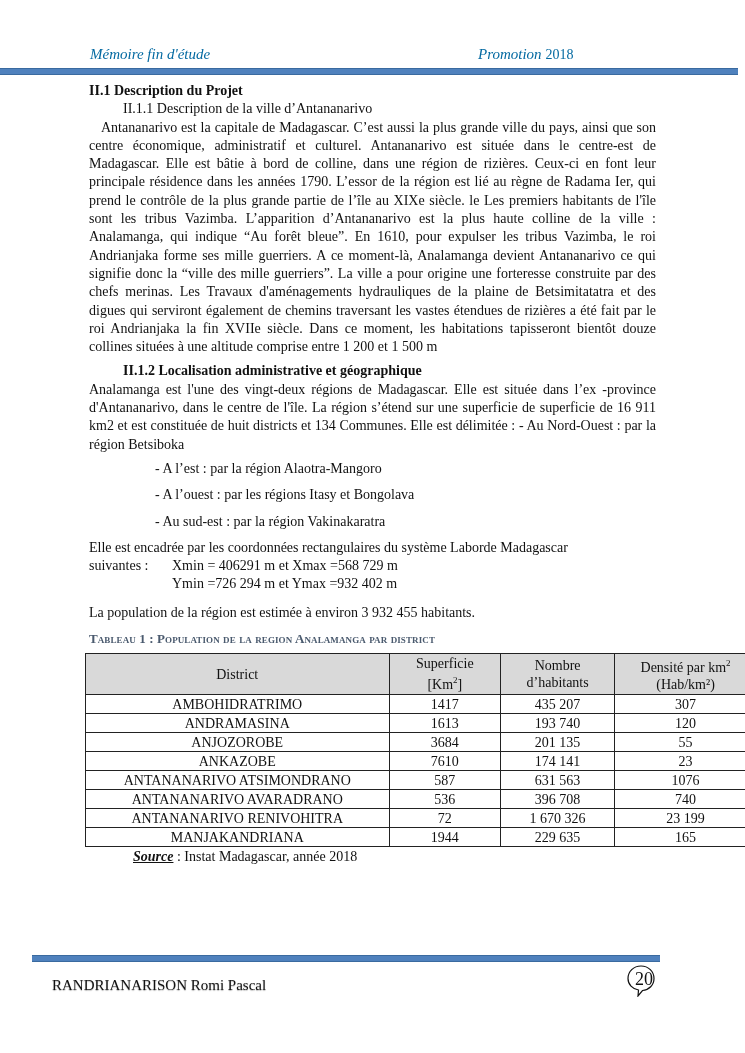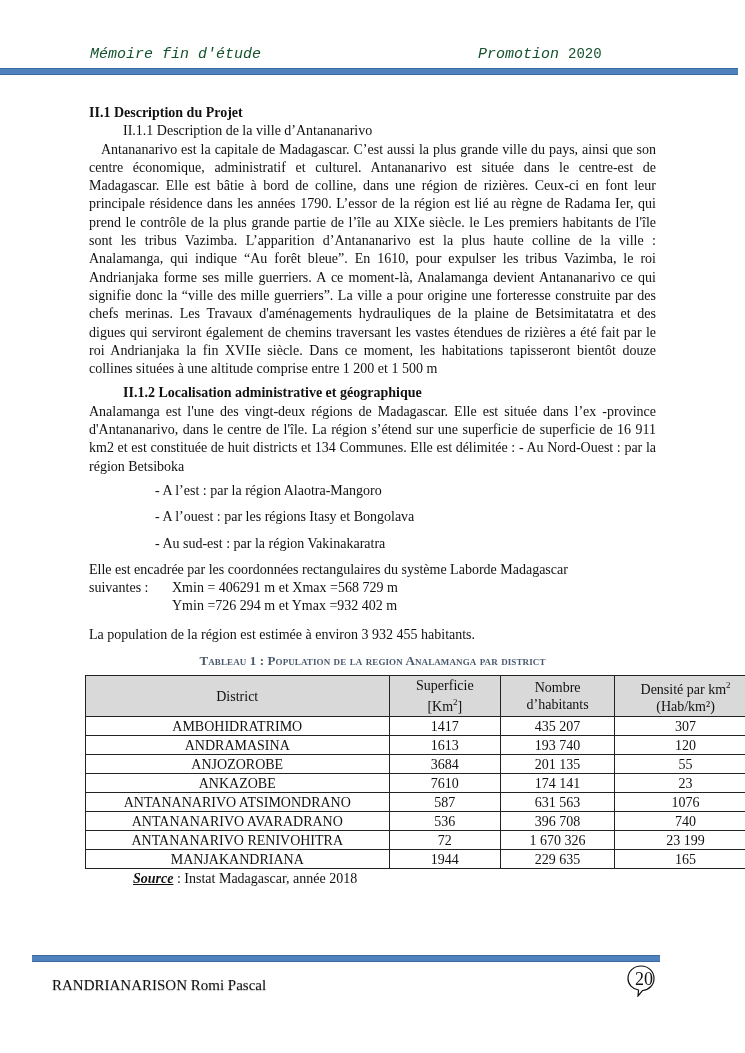--- a/index.html
+++ b/index.html
@@ -1,58 +1,58 @@
 <!DOCTYPE html>
 <html><head>
 <meta charset="utf-8">
 <style>
   html, body { margin: 0; padding: 0; background: #ffffff; }
   body { width: 745px; height: 1053px; position: relative; overflow: hidden;
          font-family: "Liberation Serif", "DejaVu Serif", serif; color: #111; }
   .header-left, .header-right {
-    position: absolute; top: 46px; font-family: Liberation Mono, monospace;
-    font-style: italic; color: #14532d; font-size: 15px;
+    position: absolute; top: 46px; font-family: Liberation Serif, serif;
+    font-style: italic; color: #0369a1; font-size: 15px;
   }
   .header-left { left: 90px; }
   .header-right { left: 478px; }
   .header-right .yr { font-style: normal; font-size: 14px; }
   .header-rule { position: absolute; left: 0; top: 68px; width: 738px; height: 5px;
                  background: #4f81bd; border-top: 1px solid #3a6a9f; border-bottom: 1px solid #3a6a9f; }
-  .content { position: absolute; left: 89px; top: 104px; width: 567px; font-size: 14px; line-height: 18.3px; }
+  .content { position: absolute; left: 89px; top: 82px; width: 567px; font-size: 14px; line-height: 18.3px; }
   .h1 { font-weight: bold; margin: 0; }
   .h2 { margin: 0 0 0 34px; }
   .h2b { font-weight: bold; margin: 0 0 0 34px; }
   .para { margin: 0; text-align: justify; }
   .gap6 { height: 6px; }
   .bullets { margin: 6px 0 0 0; padding: 0; list-style: none; }
   .bullets li { margin: 0 0 8px 66px; }
   .coords { margin: 0; }
   .coords .row2 { padding-left: 83px; }
   .coords .lbl { display: inline-block; width: 83px; }
-  .caption { margin: 8px 0 5px 0; font-weight: bold; color: #4a5a6e; font-size: 13px; letter-spacing: 0.1px; text-align: center; }
+  .caption { margin: 8px 0 5px 0; font-weight: bold; color: #4a5a6e; font-size: 13px; letter-spacing: 0.1px; }
   table { border-collapse: collapse; width: 672px; margin-left: -4px; font-size: 14px; line-height: 17px; }
   th, td { border: 1px solid #222; text-align: center; padding: 0 2px; font-weight: normal; }
   thead th { background: #d9d9d9; height: 40px; }
   tbody td { height: 18px; }
   col.c1 { width: 261px; } col.c2 { width: 96px; } col.c3 { width: 98px; } col.c4 { width: 122px; }
   .source { margin: 1px 0 0 44px; }
   .source b { font-style: italic; text-decoration: underline; }
   .footer-rule { position: absolute; left: 32px; top: 955px; width: 628px; height: 5px;
                  background: #4f81bd; border-top: 1px solid #3a6a9f; border-bottom: 1px solid #3a6a9f; }
   .footer-name { position: absolute; left: 52px; top: 977px; font-size: 15px; text-shadow: 0 1px 1px #bbb; }
   .page-bubble { position: absolute; left: 627px; top: 965px; width: 28px; height: 32px; }
   .page-num { position: absolute; left: 630px; top: 969px; width: 28px; text-align: center; font-size: 18px; }
 </style>
 </head>
 <body>
 
 <div class="header-left">Mémoire fin d'étude</div>
 <div class="header-right">
   <span>Promotion</span>
-  <span class="yr">2020</span>
+  <span class="yr">2018</span>
 </div>
 <div class="header-rule"></div>
 
 <div class="content">
   <p class="h1">II.1 Description du Projet</p>
   <p class="h2">II.1.1 Description de la ville d’Antananarivo</p>
   <p class="para" style="text-indent:12px">Antananarivo est la capitale de Madagascar. C’est aussi la plus grande ville du pays, ainsi que son centre économique, administratif et culturel. Antananarivo est située dans le centre-est de Madagascar. Elle est bâtie à bord de colline, dans une région de rizières. Ceux-ci en font leur principale résidence dans les années 1790. L’essor de la région est lié au règne de Radama Ier, qui prend le contrôle de la plus grande partie de l’île au XIXe siècle. le Les premiers habitants de l'île sont les tribus Vazimba. L’apparition d’Antananarivo est la plus haute colline de la ville : Analamanga, qui indique “Au forêt bleue”. En 1610, pour expulser les tribus Vazimba, le roi Andrianjaka forme ses mille guerriers. A ce moment-là, Analamanga devient Antananarivo ce qui signifie donc la “ville des mille guerriers”. La ville a pour origine une forteresse construite par des chefs merinas. Les Travaux d'aménagements hydrauliques de la plaine de Betsimitatatra et des digues qui serviront également de chemins traversant les vastes étendues de rizières a été fait par le roi Andrianjaka la fin XVIIe siècle. Dans ce moment, les habitations tapisseront bientôt douze collines situées à une altitude comprise entre 1 200 et 1 500 m</p>
 
   <div class="gap6"></div>
   <p class="h2b">II.1.2 Localisation administrative et géographique</p>

